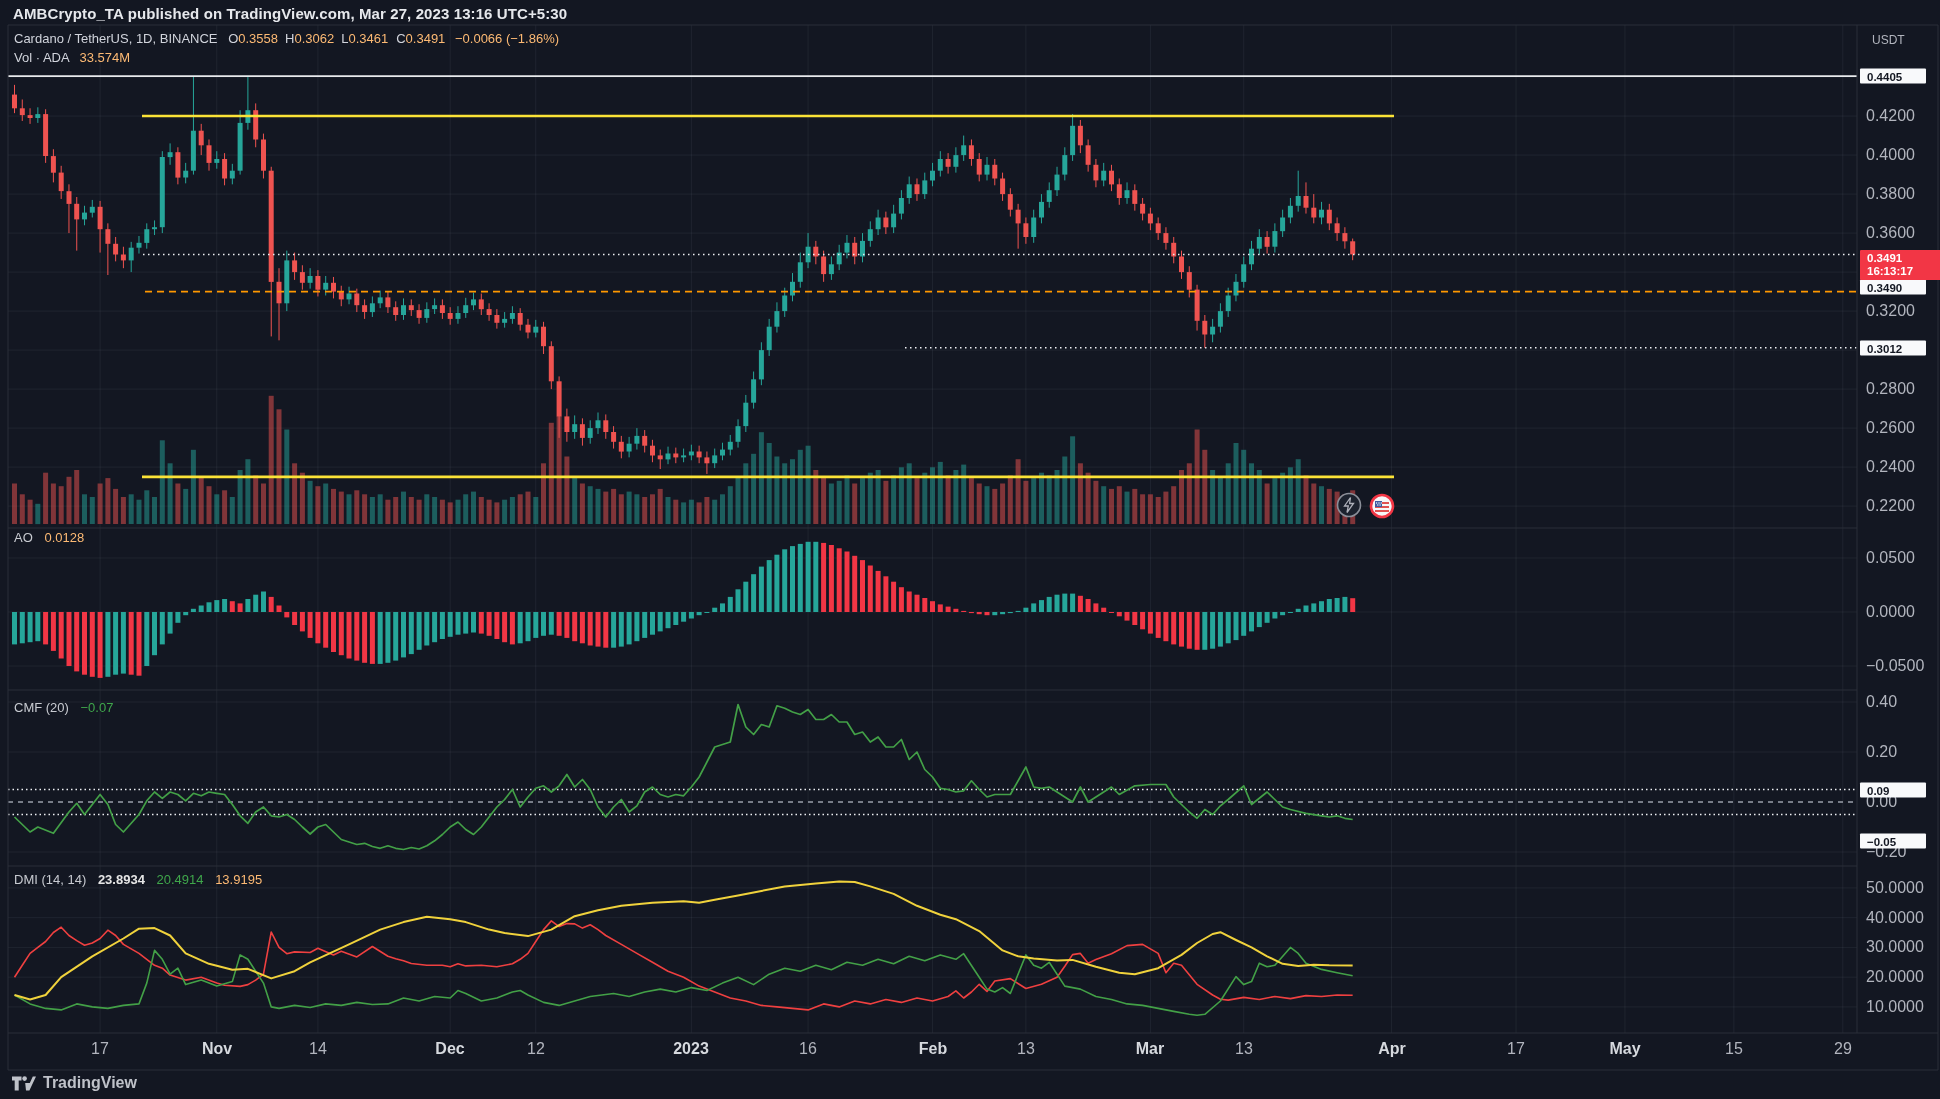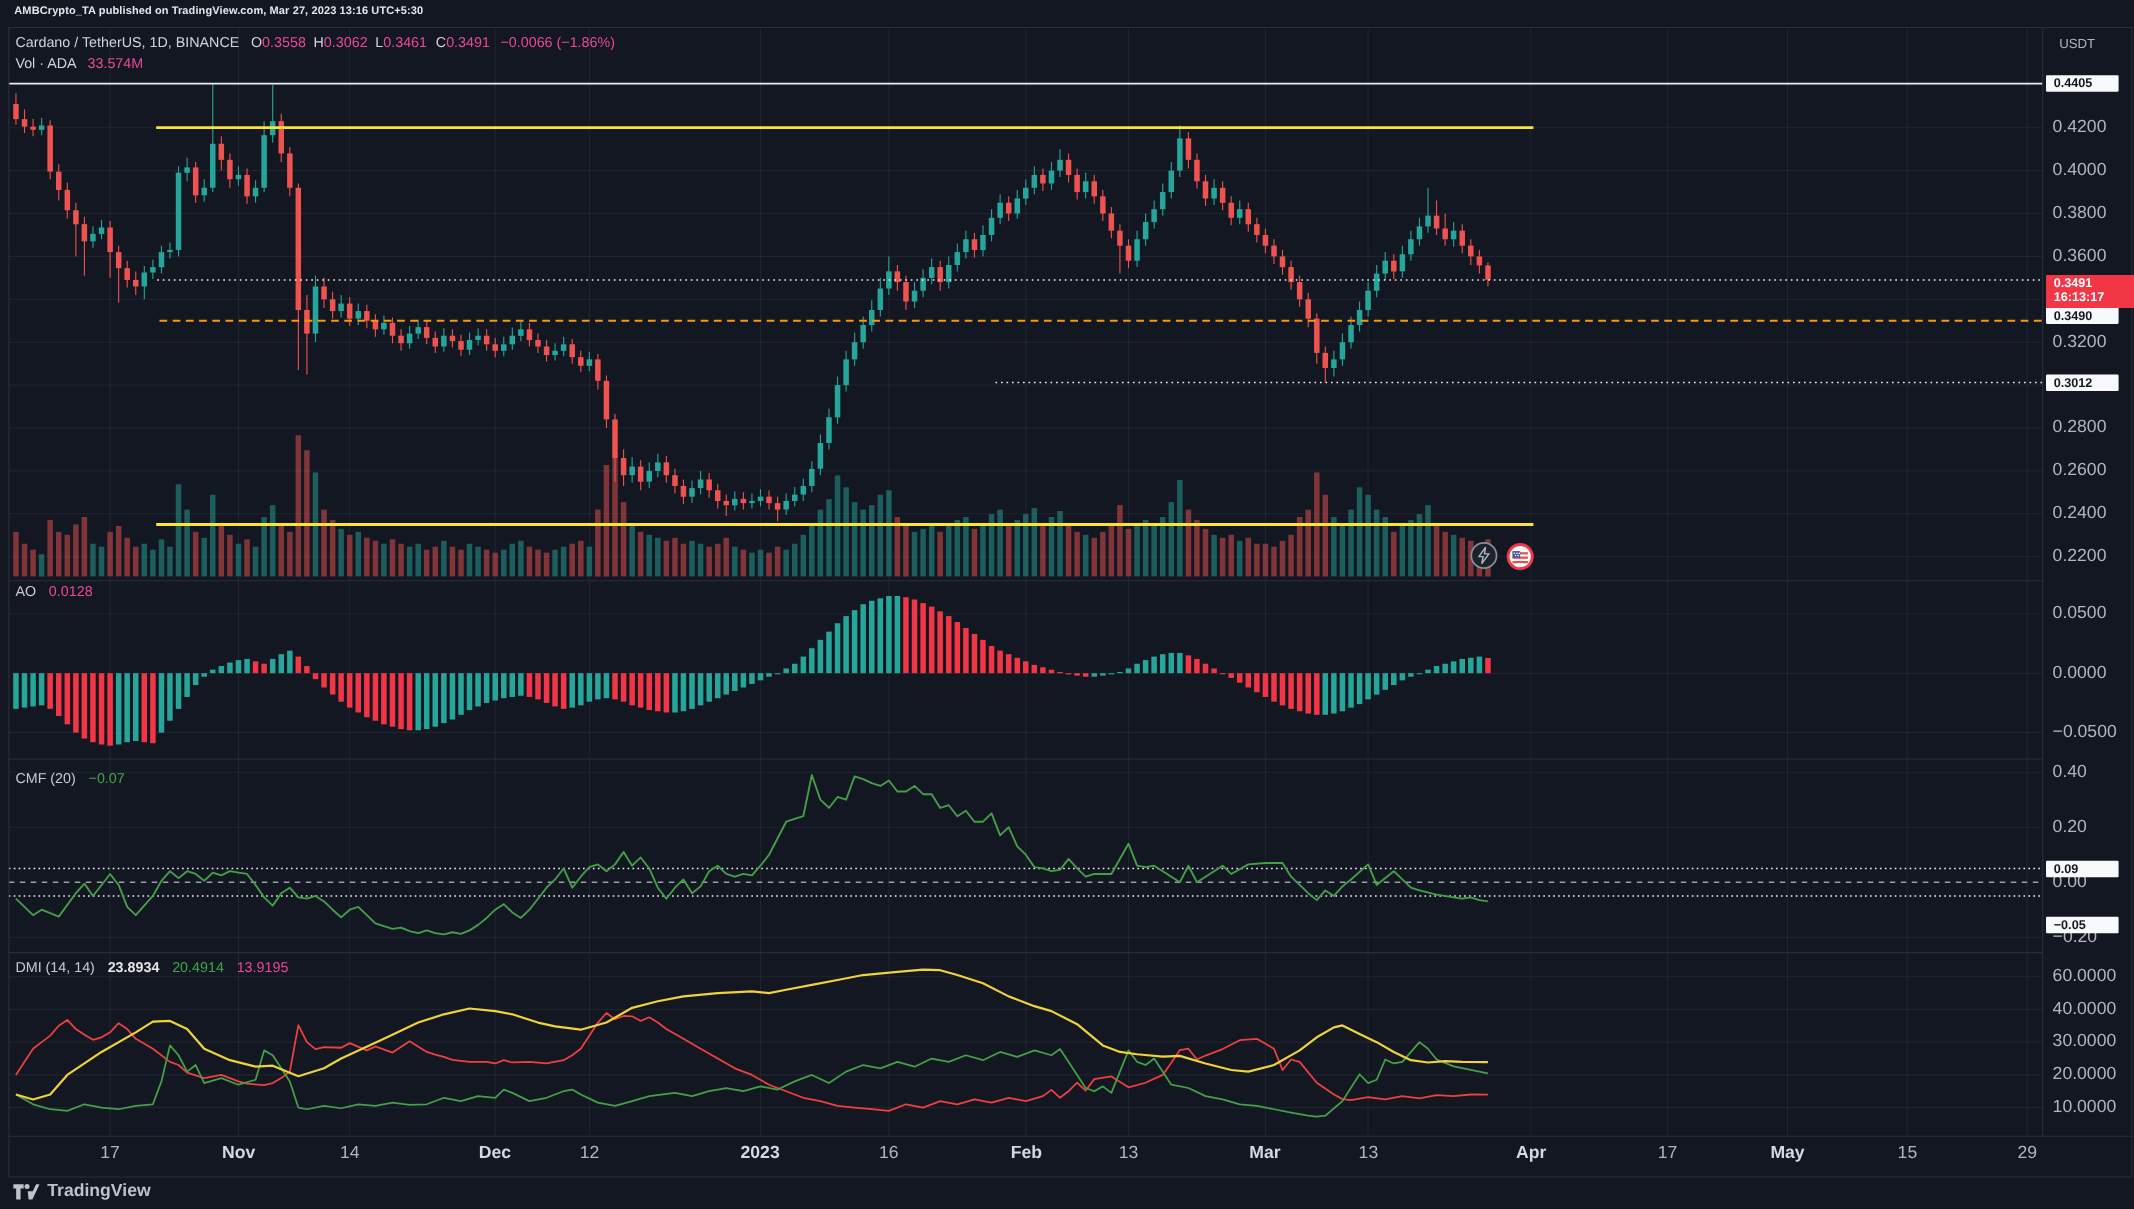--- a/index.html
+++ b/index.html
@@ -1,23 +1,23 @@
 <!DOCTYPE html>
 <html><head>
 <meta charset="utf-8">
 <style>
   html,body{margin:0;padding:0;background:#0c0f17;}
   #stage{position:relative;width:1940px;height:1099px;background:#131722;overflow:hidden;
          font-family:"Liberation Sans","DejaVu Sans",sans-serif;}
   #chart-svg{position:absolute;left:0;top:0;}
   .abs{position:absolute;white-space:nowrap;}
-  .byline{left:13px;top:5px;font-size:10px;font-weight:bold;color:#e6e8ec;letter-spacing:.1px;}
+  .byline{left:13px;top:5px;font-size:15px;font-weight:bold;color:#e6e8ec;letter-spacing:.1px;}
   .legend-row1{left:14px;top:31px;font-size:13px;color:#d1d4dc;}
   .legend-row2{left:14px;top:50px;font-size:13px;color:#d1d4dc;}
-  .red{color:#ec4899;} .grn{color:#3fa64b;} .yel{color:#e5e5e5;}
+  .red{color:#fdba74;} .grn{color:#3fa64b;} .yel{color:#e5e5e5;}
   .ind-title{font-size:13px;color:#c8cbd1;}
   .tick{position:absolute;left:1866px;font-size:16px;color:#b2b5be;transform:translateY(-50%);}
   .wbox{position:absolute;left:1860px;background:#f8f9fb;color:#131722;font-size:11.5px;
         padding:1.5px 7px 1.5px 7px;border-radius:1px;transform:translateY(-50%);font-weight:bold;min-width:52px;text-align:left;}
   .pricebox{position:absolute;left:1860px;width:74px;background:#f23645;color:#fff;font-size:11.5px;
         text-align:left;padding:2px 0 2px 7px;line-height:13px;font-weight:bold;border-radius:1px;}
   .tlabel{position:absolute;top:1040px;font-size:16px;color:#b2b5be;transform:translateX(-50%);}
   .tlabel.major{color:#d6d9de;font-weight:bold;}
   .usdt{left:1872px;top:33px;font-size:12px;color:#b2b5be;}
   .footer{left:12px;top:1074px;display:flex;align-items:center;gap:7px;color:#bfc2c9;font-size:16px;font-weight:bold;}
@@ -830,21 +830,21 @@
       <div class="tick" style="top:428px">0.2600</div>
       <div class="tick" style="top:467px">0.2400</div>
       <div class="tick" style="top:506px">0.2200</div>
       <div class="tick" style="top:558px">0.0500</div>
       <div class="tick" style="top:612px">0.0000</div>
       <div class="tick" style="top:666px">−0.0500</div>
       <div class="tick" style="top:702px">0.40</div>
       <div class="tick" style="top:752px">0.20</div>
       <div class="tick" style="top:802px">0.00</div>
       <div class="tick" style="top:852px">−0.20</div>
-      <div class="tick" style="top:888px">60.0000</div>
+      <div class="tick" style="top:888px">50.0000</div>
       <div class="tick" style="top:918px">40.0000</div>
       <div class="tick" style="top:947px">30.0000</div>
       <div class="tick" style="top:977px">20.0000</div>
       <div class="tick" style="top:1007px">10.0000</div>
       <div class="wbox" style="top:76px">0.4405</div>
       <div class="wbox" style="top:287px">0.3490</div>
       <div class="wbox" style="top:348px">0.3012</div>
       <div class="wbox" style="top:790px">0.09</div>
       <div class="wbox" style="top:841px">−0.05</div>
     </div>

